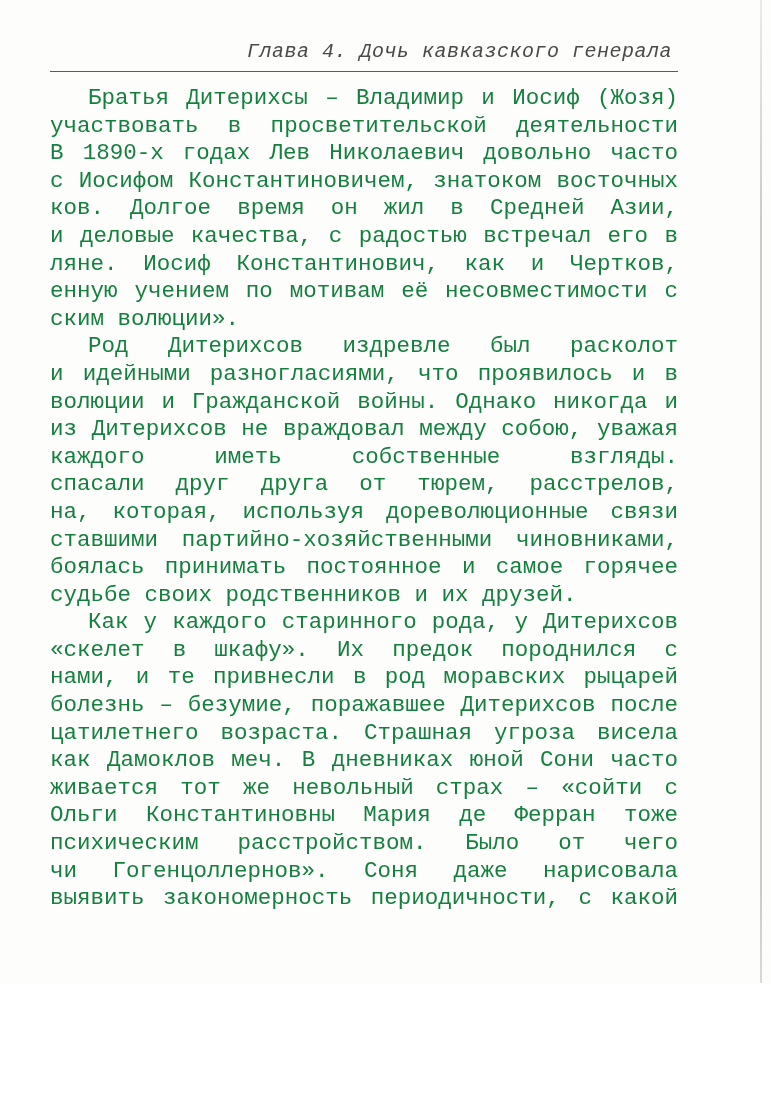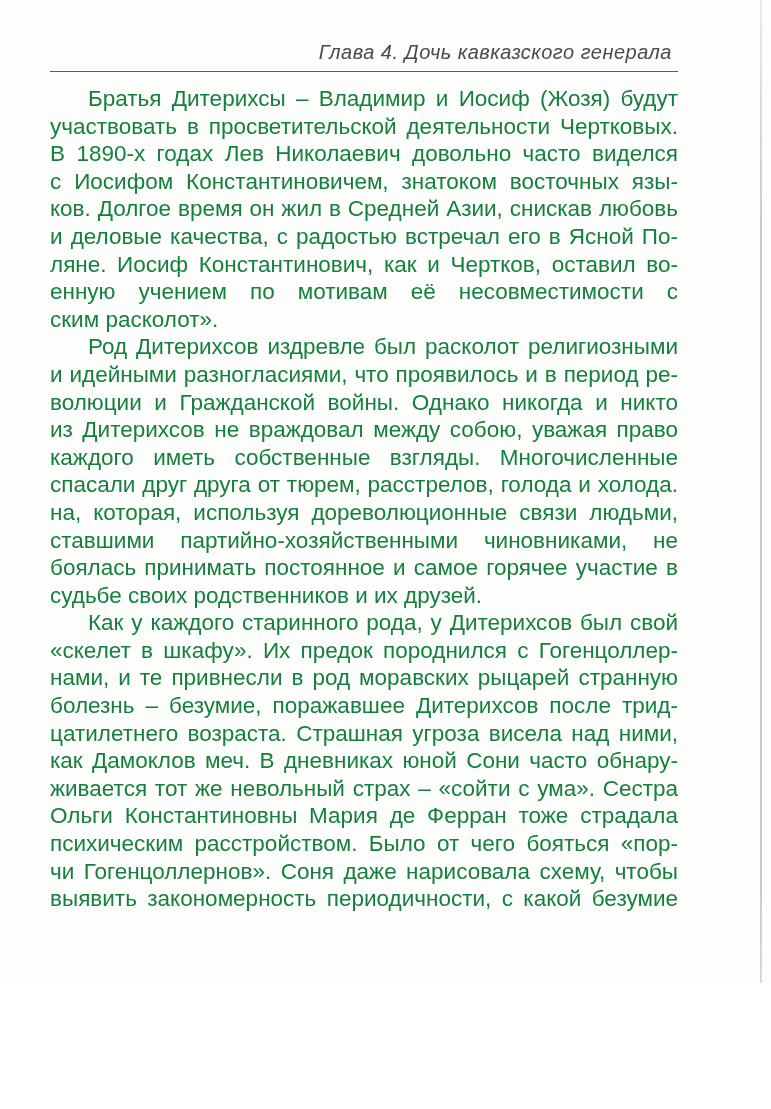--- a/index.html
+++ b/index.html
@@ -5,21 +5,21 @@
   html, body {
     margin: 0;
     padding: 0;
     background: #ffffff;
   }
   .page {
     position: relative;
     width: 771px;
     height: 983px;
     background: #fdfdfc;
-    font-family: Liberation Sans, sans-serif;
+    font-family: Liberation Mono, monospace;
     color: #3a3a3a;
     overflow: hidden;
   }
   
   .scan-edge {
     position: absolute;
     top: 0;
     left: 760px;
     width: 2px;
     height: 1109px;
@@ -97,21 +97,21 @@
 
     <div class="paragraph">
           <div class="line indent">Братья Дитерихсы – Владимир и Иосиф (Жозя) будут</div>
           <div class="line">участвовать в просветительской деятельности Чертковых.</div>
           <div class="line">В 1890-х годах Лев Николаевич довольно часто виделся</div>
           <div class="line">с Иосифом Константиновичем, знатоком восточных язы-</div>
           <div class="line">ков. Долгое время он жил в Средней Азии, снискав любовь</div>
           <div class="line">и деловые качества, с радостью встречал его в Ясной По-</div>
           <div class="line">ляне. Иосиф Константинович, как и Чертков, оставил во-</div>
           <div class="line">енную учением по мотивам её несовместимости с «толстов-</div>
-          <div class="line lastline">ским расколот».</div>
+          <div class="line lastline">ским волюции».</div>
         </div>
         <div class="paragraph">
           <div class="line indent">Род Дитерихсов издревле был расколот религиозными</div>
           <div class="line">и идейными разногласиями, что проявилось и в период ре-</div>
           <div class="line">волюции и Гражданской войны. Однако никогда и никто</div>
           <div class="line">из Дитерихсов не враждовал между собою, уважая право</div>
           <div class="line">каждого иметь собственные взгляды. Многочисленные</div>
           <div class="line">спасали друг друга от тюрем, расстрелов, голода и холода.</div>
           <div class="line">на, которая, используя дореволюционные связи людьми,</div>
           <div class="line">ставшими партийно-хозяйственными чиновниками, не</div>

